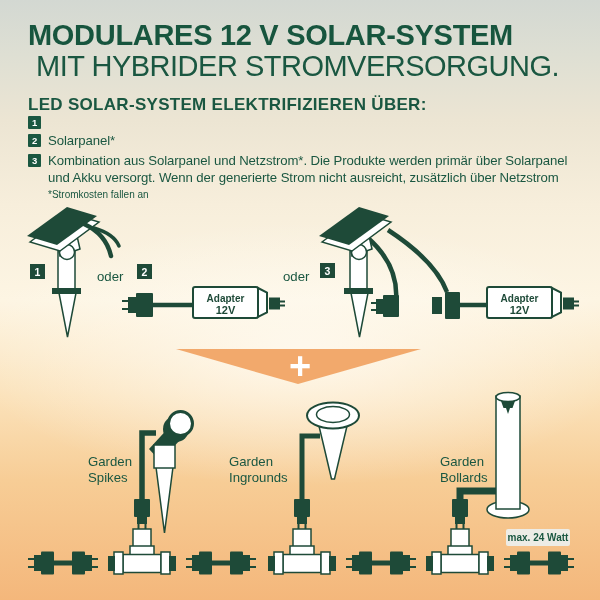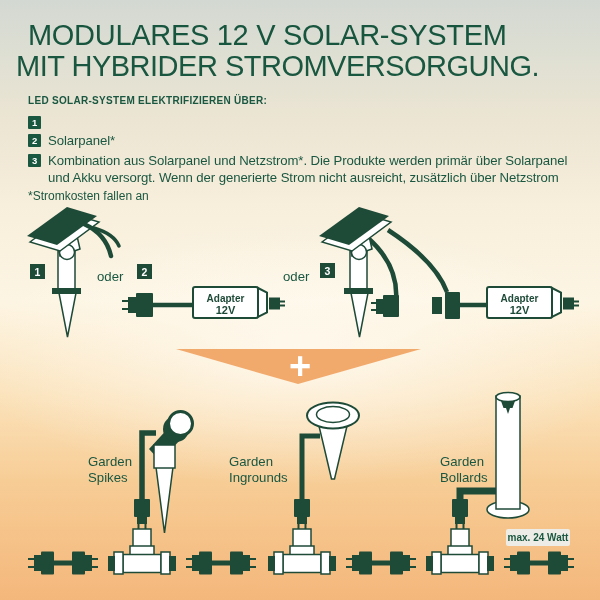--- a/index.html
+++ b/index.html
@@ -4,28 +4,28 @@
 <style>
   html,body{margin:0;padding:0;background:#fff;}
   body{font-family:"Liberation Sans", sans-serif;}
   .stage{
     position:relative;width:600px;height:600px;overflow:hidden;
     background:
       radial-gradient(55% 22% at 50% 59%, rgba(255,253,247,0.75), rgba(255,253,247,0) 100%),
       linear-gradient(180deg,#d3d8d2 0%,#dedfd3 9%,#ece5d3 20%,#f7eedb 34%,#fdf5e3 50%,#fbe2ba 66%,#f7cd96 80%,#f4b77b 100%);
   }
   .abs{position:absolute;}
-  .title{left:28px;top:19px;font-size:29px;font-weight:normal;color:#17553e;letter-spacing:-0.3px;white-space:nowrap;}
-  .subtitle{left:16px;top:50px;font-size:29px;font-weight:normal;color:#1a5741;letter-spacing:-0.5px;white-space:nowrap;}
-  .lead{left:28px;top:95px;font-size:10px;font-weight:bold;color:#1a5741;letter-spacing:0.3px;}
+  .title{left:28px;top:19px;font-size:29px;font-weight:bold;color:#17553e;letter-spacing:-0.3px;white-space:nowrap;}
+  .subtitle{left:36px;top:50px;font-size:29px;font-weight:normal;color:#1a5741;letter-spacing:-0.5px;white-space:nowrap;}
+  .lead{left:28px;top:95px;font-size:17px;font-weight:bold;color:#1a5741;letter-spacing:0.3px;}
   .opts{left:28px;top:114px;width:540px;color:#1a5741;}
   .opt{display:flex;gap:7px;margin-bottom:3px;font-size:13.2px;line-height:17px;letter-spacing:-0.1px;}
   .optnum{flex:0 0 13px;width:13px;height:13px;margin-top:2px;background:#1a5741;color:#fff;
     font-size:9.5px;font-weight:bold;display:inline-flex;align-items:center;justify-content:center;border-radius:1px;}
-  .footnote{margin-top:2px;font-size:12px;color:#1a5741;}
+  .footnote{margin-top:2px;font-size:10px;color:#1a5741;margin-left:20px;}
   svg{position:absolute;left:0;top:0;}
   svg text{font-family:"Liberation Sans", sans-serif;}
   .fg{fill:#1e4a38;}
   .fw{fill:#ffffff;stroke:#1e4a38;stroke-width:1.5;}
   .fw2{fill:#ffffff;stroke:#1e4a38;stroke-width:2;}
   .ln{stroke:#1e4a38;fill:none;}
   text.lbl{fill:#1a5741;font-size:13.2px;}
   text.badge-t{fill:#ffffff;font-weight:bold;font-size:10.5px;text-anchor:middle;}
   text.adp{fill:#1e4a38;font-weight:bold;text-anchor:middle;}
   text.plus{fill:#ffffff;font-weight:bold;font-size:38px;text-anchor:middle;}

